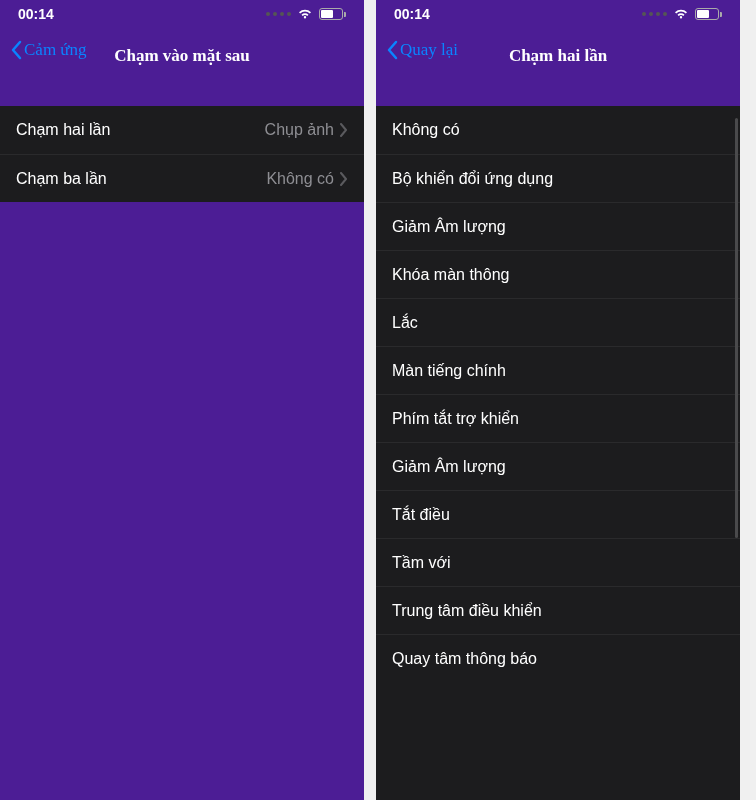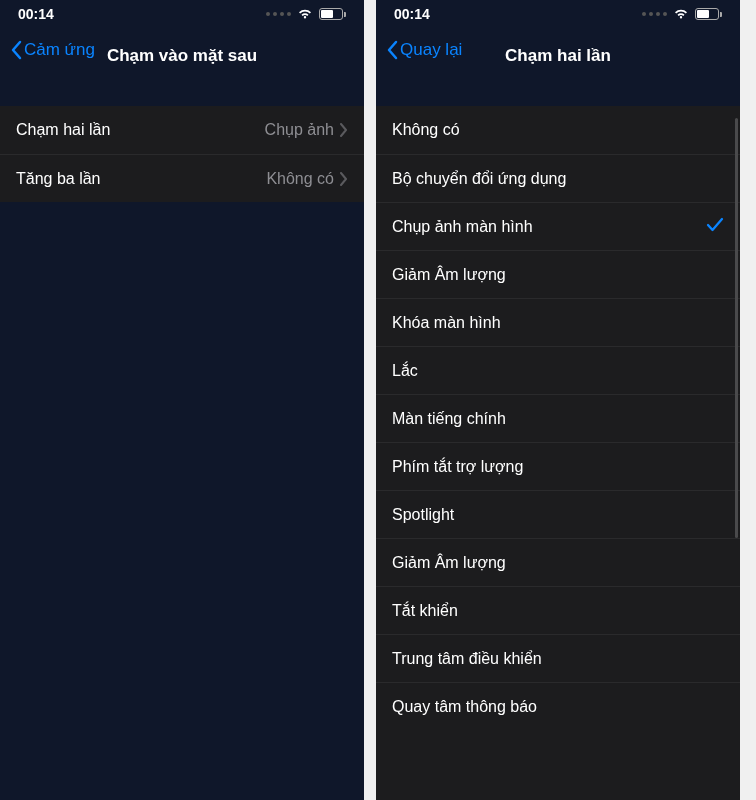--- a/index.html
+++ b/index.html
@@ -1,40 +1,40 @@
 <!DOCTYPE html>
 <html><head>
 <meta charset="utf-8">
 <style>
   * { margin: 0; padding: 0; box-sizing: border-box; }
   html, body { width: 756px; height: 800px; background: #fff; font-family: -apple-system, "Helvetica Neue", Arial, sans-serif; }
   .stage { display: flex; width: 756px; height: 800px; background: #f0f0f0; }
   .phone {
-    width: 364px; height: 800px; background: #0f172a; position: relative; overflow: hidden;
+    width: 364px; height: 800px; background: #4c1d95; position: relative; overflow: hidden;
     display: flex; flex-direction: column;
   }
   .phone + .phone { margin-left: 12px; }
   
   .statusbar {
     height: 28px; display: flex; align-items: center; justify-content: space-between;
     padding: 0 18px; color: #fff; font-size: 14px; font-weight: 600;
   }
   .sb-right { display: flex; align-items: center; gap: 6px; }
   .dots { display: flex; gap: 3px; align-items: center; }
   .dots span { width: 4px; height: 4px; border-radius: 50%; background: #555; }
   .wifi svg { display: block; }
   .battery { display: flex; align-items: center; }
   .battery-body {
     width: 24px; height: 12px; border: 1px solid #aaa; border-radius: 3px; position: relative;
   }
   .battery-fill { position: absolute; left: 1px; top: 1px; bottom: 1px; width: 55%; background: #fff; border-radius: 1px; }
   .battery-tip { width: 2px; height: 5px; background: #aaa; margin-left: 1px; border-radius: 0 1px 1px 0; }
   
   .navheader {
-    height: 44px; display: flex; align-items: center; position: relative; padding: 0 8px;
+    height: 44px; display: flex; align-items: center; position: relative; padding: 0 8px; font-family: Liberation Serif, serif;
   }
   .back-btn {
     display: flex; align-items: center; gap: 2px; color: #0a84ff; font-size: 17px;
     cursor: pointer; padding: 4px 2px;
   }
   .back-chevron svg { display: block; }
   .nav-title {
     position: absolute; left: 0; right: 0; text-align: center; color: #fff;
     font-size: 17px; font-weight: 600; pointer-events: none; margin-top: 12px;
   }
@@ -115,21 +115,21 @@
       <div class="row">
         <span class="label">Chạm hai lần</span>
         <span class="value">Chụp ảnh</span>
         <span class="chevron">
           <svg width="8" height="14" viewBox="0 0 8 14">
               <path d="M1 1l5 6-5 6" stroke="#5a5a5e" stroke-width="2" fill="none" stroke-linecap="round" stroke-linejoin="round"></path>
             </svg>
         </span>
       </div>
       <div class="row">
-        <span class="label">Tăng ba lần</span>
+        <span class="label">Chạm ba lần</span>
         <span class="value">Không có</span>
         <span class="chevron">
           <svg width="8" height="14" viewBox="0 0 8 14">
               <path d="M1 1l5 6-5 6" stroke="#5a5a5e" stroke-width="2" fill="none" stroke-linecap="round" stroke-linejoin="round"></path>
             </svg>
         </span>
       </div>
     </div>
   </div>
 
@@ -168,51 +168,45 @@
       </div>
       <div class="nav-title">Chạm hai lần</div>
     </div>
 
     <div class="option-container">
       <div class="options" id="options-list">
           <div class="option-row">
             <span class="label">Không có</span>
           </div>
           <div class="option-row">
-            <span class="label">Bộ chuyển đổi ứng dụng</span>
-          </div>
-          <div class="option-row">
-            <span class="label">Chụp ảnh màn hình</span>
-            <span class="check"><svg width="18" height="16" viewBox="0 0 18 16">
-                <path d="M2 8l4.5 5L16 2" stroke="#0a84ff" stroke-width="2.3" fill="none" stroke-linecap="round" stroke-linejoin="round"></path>
-              </svg></span>
+            <span class="label">Bộ khiển đổi ứng dụng</span>
           </div>
           <div class="option-row">
             <span class="label">Giảm Âm lượng</span>
           </div>
           <div class="option-row">
-            <span class="label">Khóa màn hình</span>
+            <span class="label">Khóa màn thông</span>
           </div>
           <div class="option-row">
             <span class="label">Lắc</span>
           </div>
           <div class="option-row">
             <span class="label">Màn tiếng chính</span>
           </div>
           <div class="option-row">
-            <span class="label">Phím tắt trợ lượng</span>
-          </div>
-          <div class="option-row">
-            <span class="label">Spotlight</span>
+            <span class="label">Phím tắt trợ khiển</span>
           </div>
           <div class="option-row">
             <span class="label">Giảm Âm lượng</span>
           </div>
           <div class="option-row">
-            <span class="label">Tắt khiển</span>
+            <span class="label">Tắt điều</span>
+          </div>
+          <div class="option-row">
+            <span class="label">Tầm với</span>
           </div>
           <div class="option-row">
             <span class="label">Trung tâm điều khiển</span>
           </div>
           <div class="option-row">
             <span class="label">Quay tâm thông báo</span>
           </div>
         </div>
       <div class="scrollbar"></div>
     </div>

